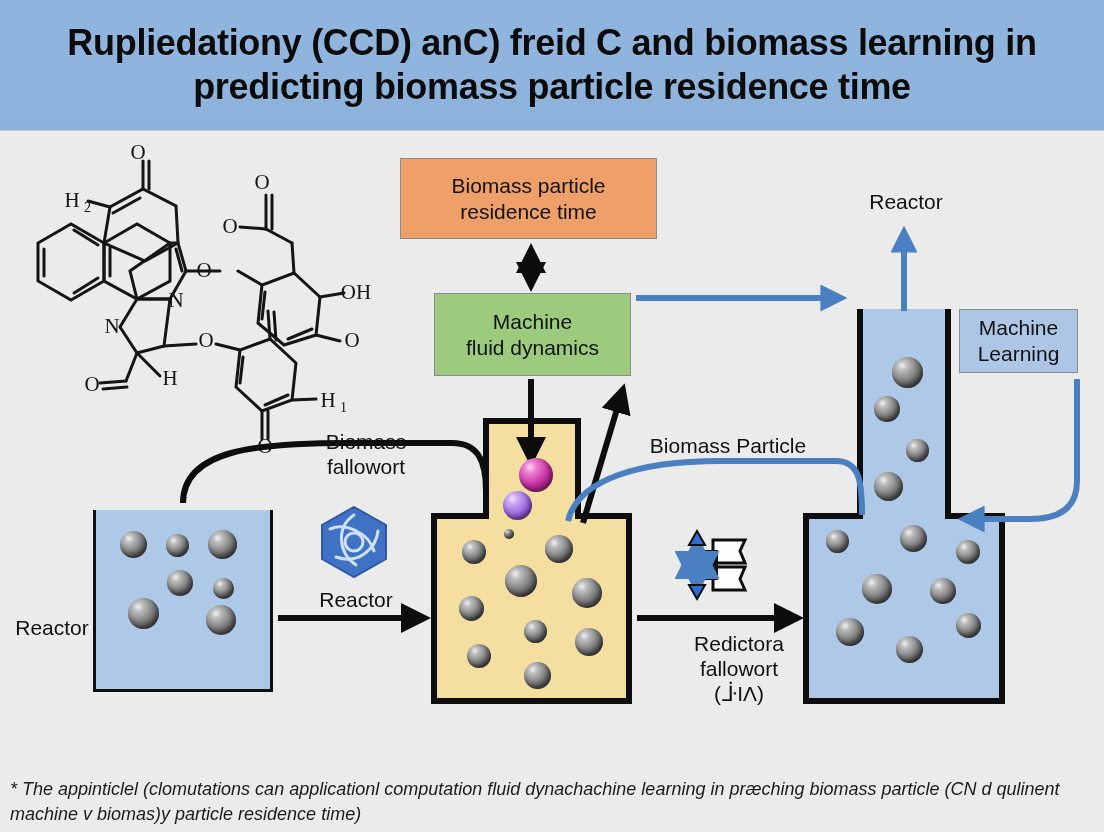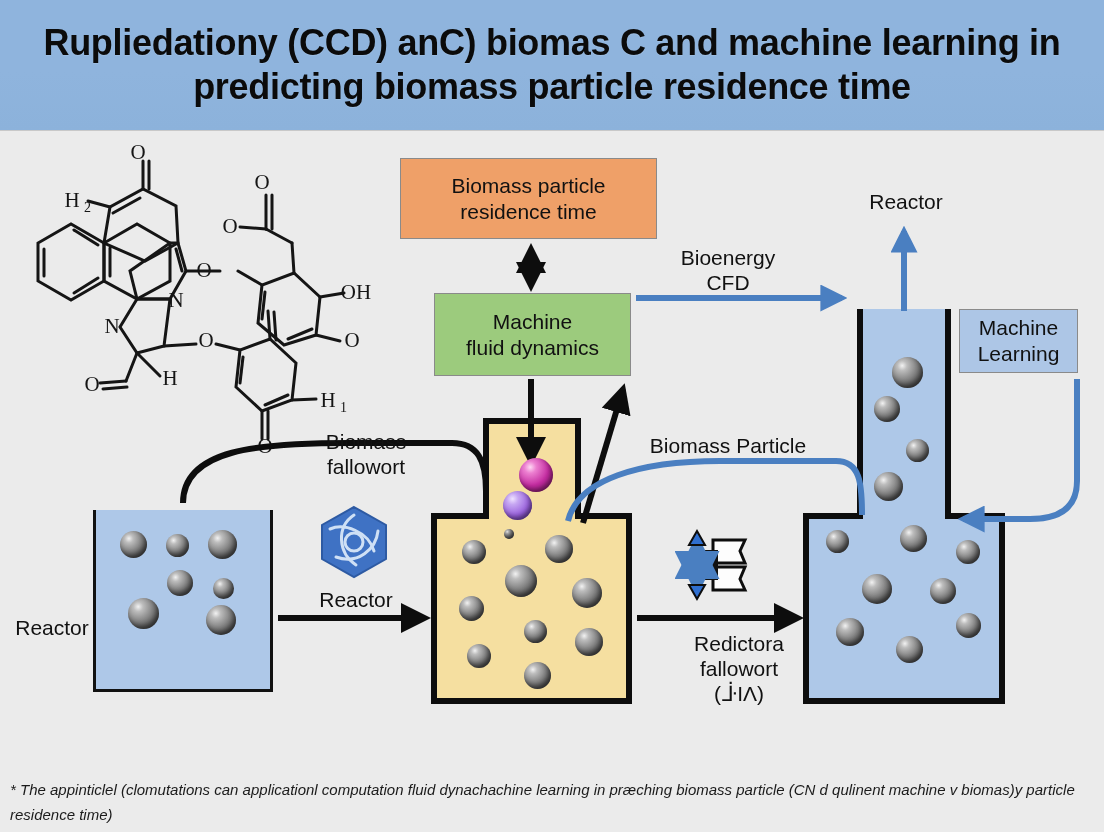--- a/index.html
+++ b/index.html
@@ -115,32 +115,32 @@
 
   
   #footnote {
     position: absolute; left: 0; top: 771px;
     width: 1104px; height: 61px;
     background: #ebebeb;
     padding: 6px 14px 0 10px;
   }
   #footnote-text {
     font-style: italic;
-    font-size: 15px;
+    font-size: 18px;
     line-height: 25px;
     color: #1b1b1b;
   }
 </style>
 </head>
 <body>
 
 <div id="page">
 
   <div id="title-banner">
-    <div id="title-text">Rupliedationу (CCD) anC) biomas C and machine learning in predicting biomass particle residence time</div>
+    <div id="title-text">Rupliedationу (CCD) anC) freid C and biomass learning in predicting biomass particle residence time</div>
   </div>
 
   <div id="canvas">
 
     <svg id="svg-layer" viewBox="0 0 1104 640">
 
       <g stroke="#151515" stroke-width="3" fill="none" stroke-linecap="round">
 
         <polygon points="38,112 38,150 71,169 104,150 104,112 71,93"></polygon>
         <line x1="44" y1="118" x2="44" y2="145"></line>
@@ -332,22 +332,20 @@
 
     <div class="pbox" id="box-ml" style="white-space: pre-line;">Machine
 Learning</div>
 
     <div class="dlabel" style="left: 2px; top: 484px; width: 100px; white-space: pre-line;">Reactor</div>
 
     <div class="dlabel" style="left: 296px; top: 456px; width: 120px; white-space: pre-line;">Reactor</div>
 
     <div class="dlabel" style="left: 846px; top: 58px; width: 120px; white-space: pre-line;">Reactor</div>
 
-    <div class="dlabel" style="left: 660px; top: 114px; width: 136px; white-space: pre-line;">Bioenergy
-CFD</div>
 
     <div class="dlabel" style="left: 296px; top: 298px; width: 140px; white-space: pre-line;">Biomass
 fallowort</div>
 
     <div class="dlabel" style="left: 628px; top: 302px; width: 200px; white-space: pre-line;">Biomass Particle</div>
 
     <div class="dlabel" style="left: 664px; top: 500px; width: 150px; white-space: pre-line;">Redictora
 fallowort
 (ᒵIΛ)</div>
 

